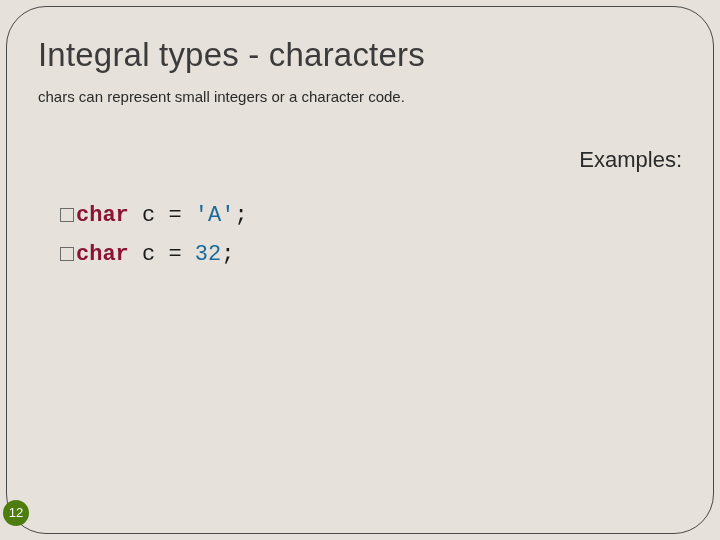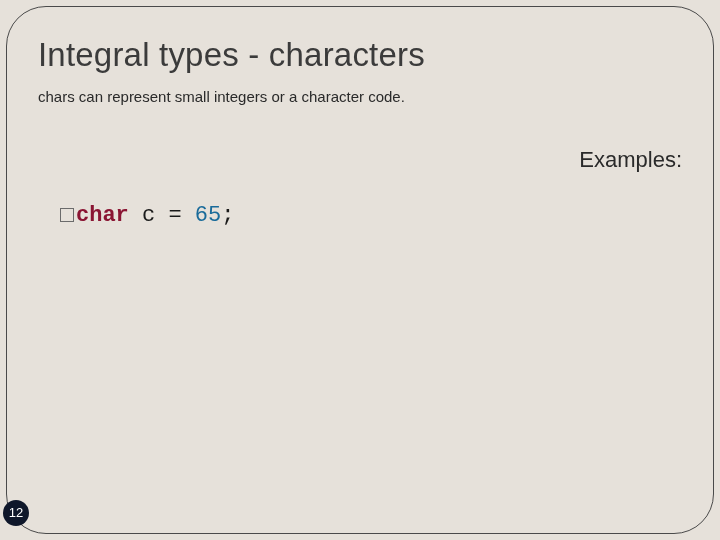--- a/index.html
+++ b/index.html
@@ -67,37 +67,38 @@
   .op { color: #1a1a1a; }
   .lit { color: #1a6b9a; }
   .num { color: #1a6b9a; }
   .page-badge {
     position: absolute;
     left: 3px;
     bottom: 14px;
     width: 26px;
     height: 26px;
     border-radius: 50%;
-    background: #0f172a;
+    background: #4d7c0f;
     color: #fff;
     font-size: 13px;
     line-height: 26px;
     text-align: center;
     font-family: Arial, sans-serif;
   }
 </style>
 </head>
 <body>
 
 <div class="slide-frame"></div>
 
 <div class="content">
   <h1 class="title">Integral types - characters</h1>
 
   <p class="body-text">chars can represent small integers or a character code.</p>
 
   <p class="examples-label">Examples:</p>
 
+  <div class="code-line"><span class="bullet-box"></span><span class="kw">char</span><span class="id"> c </span><span class="op">= </span><span class="lit">'A'</span><span class="op">;</span></div>
 
-  <div class="code-line"><span class="bullet-box"></span><span class="kw">char</span><span class="id"> c </span><span class="op">= </span><span class="num">65</span><span class="op">;</span></div>
+  <div class="code-line"><span class="bullet-box"></span><span class="kw">char</span><span class="id"> c </span><span class="op">= </span><span class="num">32</span><span class="op">;</span></div>
 </div>
 
 <div class="page-badge">12</div>
 
 </body></html>

